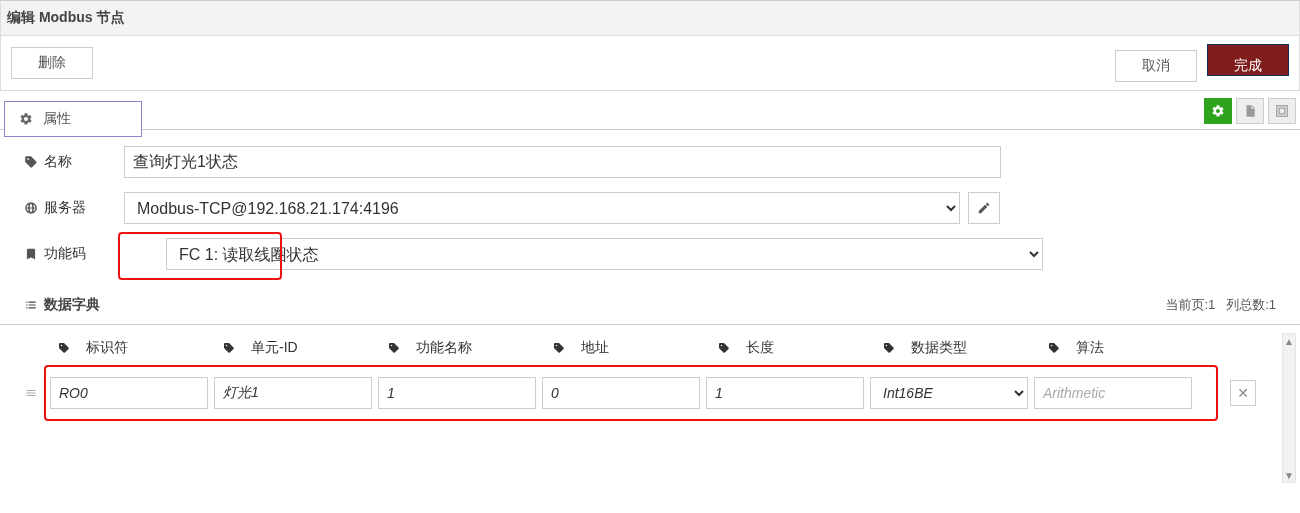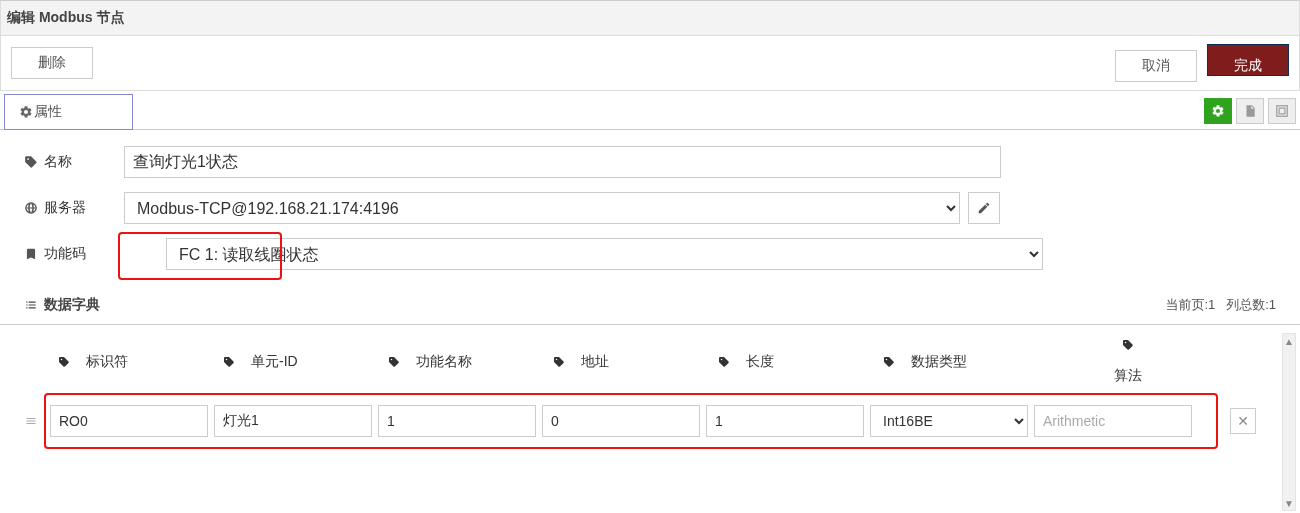--- a/index.html
+++ b/index.html
@@ -48,27 +48,27 @@
     display: flex;
     align-items: center;
     border-bottom: 1px solid #ccc;
     padding: 0 4px;
     position: relative;
     margin-top: 2px;
   }
   .tab {
     display: inline-flex;
     align-items: center;
-    gap: 1px;
+    gap: 10px;
     padding: 8px 70px 8px 14px;
     border: 1px solid #bbb;
     border-bottom: 1px solid #fff;
     background: #fff;
     position: relative;
-    top: 1px;
+    top: 8px;
     color: #555;
     outline: 1px solid #88c;
     outline-offset: -1px;
   }
   .tab .gear { color: #666; }
   .tabs-right {
     margin-left: auto;
     display: flex;
     gap: 4px;
     padding: 4px 0;
@@ -182,21 +182,21 @@
     gap: 16px;
     color: #333;
     font-size: 14px;
   }
   .hw-id   { width: 165px; }
   .hw-name { width: 165px; }
   .hw-unit { width: 165px; }
   .hw-addr { width: 165px; }
   .hw-len  { width: 165px; }
   .hw-type { width: 165px; }
-  .hw-algo { width: 160px; flex-direction: column; }
+  .hw-algo { width: 160px; }
 
   .dict-row-wrap {
     display: flex;
     align-items: center;
     position: relative;
   }
   .drag-handle {
     width: 20px;
     color: #aaa;
     display: inline-flex;
@@ -215,21 +215,21 @@
   }
   .cell-input, .cell-select {
     height: 32px;
     border: 1px solid #ccc;
     padding: 0 8px;
     font-size: 14px;
     color: #333;
     background: #fff;
   }
   .cell-input::placeholder { color: #aaa; }
-  .cw { width: 158px; }
+  .cw { width: 158px; font-style: italic; }
   .remove-btn {
     width: 26px;
     height: 26px;
     border: 1px solid #ccc;
     background: #fff;
     color: #888;
     display: inline-flex;
     align-items: center;
     justify-content: center;
     margin-left: 12px;

